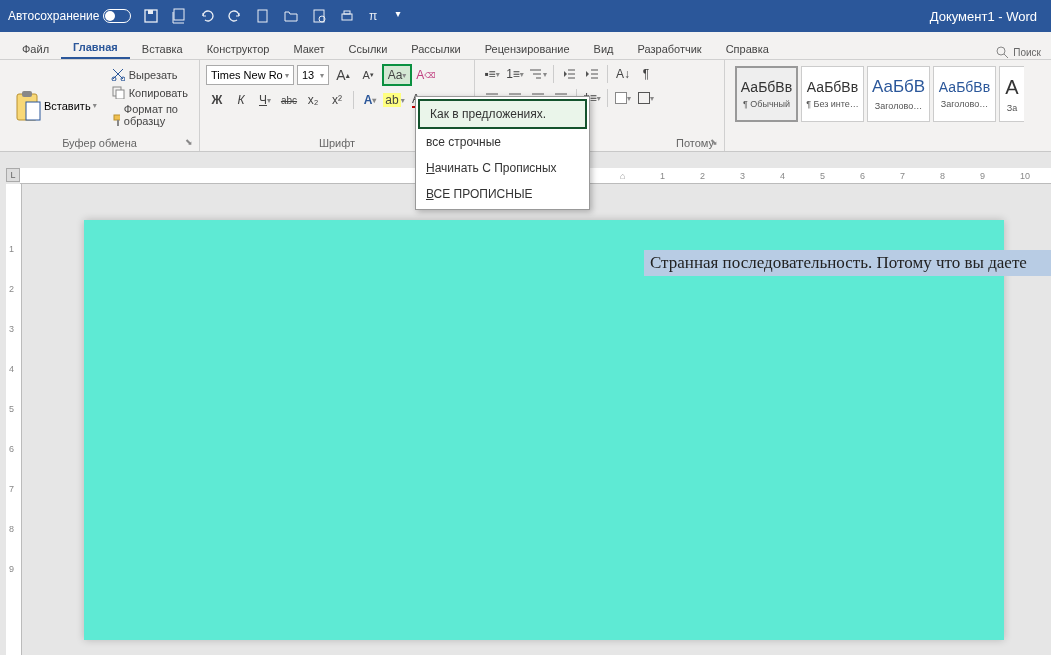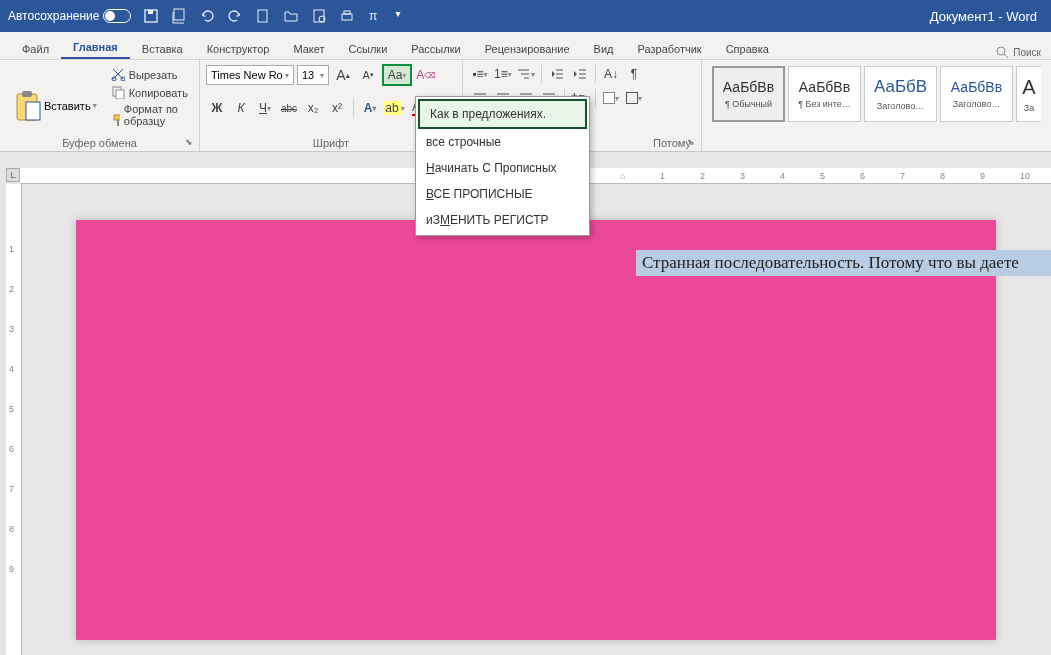--- a/index.html
+++ b/index.html
@@ -16,36 +16,36 @@
 .tab.active{color:#2b579a;border-bottom:2px solid #2b579a;font-weight:700}
 .search{margin-left:auto;display:flex;align-items:center;gap:4px;color:#666;font-size:10px}
 .ribbon{background:#f3f2f1;height:92px;display:flex;border-bottom:1px solid #c8c8c8}
 .group{border-right:1px solid #d0d0d0;padding:4px 6px;display:flex;flex-direction:column;position:relative}
 .group-label{position:absolute;bottom:2px;left:0;right:0;text-align:center;font-size:11px;color:#666}
 .group-content{display:flex;flex:1}
 .paste{display:flex;flex-direction:row;align-items:center;padding:2px 6px;gap:2px}
 .paste-icon{width:30px;height:32px}
 .clip-btns{display:flex;flex-direction:column;gap:2px;padding:2px 4px;font-size:11px;color:#444}
 .clip-row{display:flex;align-items:flex-end;gap:4px;padding:1px 4px}
-.font-row1{display:flex;gap:3px;align-items:center;margin-bottom:12px}
+.font-row1{display:flex;gap:3px;align-items:center;margin-bottom:4px}
 .font-name{width:88px;height:20px;border:1px solid #aaa;background:#fff;font-size:11px;padding:2px 4px;display:flex;align-items:center;justify-content:space-between}
 .font-size{width:32px;height:20px;border:1px solid #aaa;background:#fff;font-size:11px;padding:2px 4px;display:flex;align-items:center;justify-content:space-between}
 .rbtn{width:22px;height:20px;display:flex;align-items:center;justify-content:center;font-size:12px;color:#444;cursor:pointer}
 .font-col{display:flex;flex-direction:column;padding-bottom:16px}
 .font-row2{display:flex;gap:2px;align-items:center}
 .sep{width:1px;height:18px;background:#ccc;margin:0 3px}
 .para-col{display:flex;flex-direction:column;padding-bottom:16px}
 .para-row{display:flex;gap:1px;align-items:center;margin-bottom:4px}
 .styles{display:flex;gap:3px;padding:2px 4px 18px 4px}
-.style-box{width:73px;height:56px;border:1px solid #ccc;background:#fff;display:flex;flex-direction:column;align-items:center;justify-content:center;font-size:9px;color:#555;cursor:pointer}
+.style-box{width:63px;height:56px;border:1px solid #ccc;background:#fff;display:flex;flex-direction:column;align-items:center;justify-content:center;font-size:9px;color:#555;cursor:pointer}
 .style-sample{font-size:14px;color:#333;margin-bottom:4px}
 .style-box.sel{border:2px solid #999;background:#eee}
 .ruler-h{position:absolute;left:20px;right:0;top:168px;height:16px;background:#fff;border-bottom:1px solid #bbb;font-size:9px;color:#888;overflow:hidden}
 .ruler-v{position:absolute;left:6px;top:184px;bottom:0;width:16px;background:#fff;border-right:1px solid #bbb}
-.page{position:absolute;left:76px;top:220px;width:920px;height:420px;background:#ec4899;box-shadow:0 0 8px rgba(0,0,0,.2)}
+.page{position:absolute;left:84px;top:220px;width:920px;height:420px;background:#5eead4;box-shadow:0 0 8px rgba(0,0,0,.2)}
 .seltext{position:absolute;left:560px;top:30px;background:#b8cce4;padding:3px 6px;font-family:'Times New Roman',serif;font-size:17px;color:#222;width:472px}
 .change-case-btn{border:2px solid #0a9040!important;background:#d5e8d4;width:30px!important;height:22px!important}
 .dropdown{position:absolute;left:415px;top:96px;width:175px;background:#fff;border:1px solid #999;box-shadow:2px 2px 6px rgba(0,0,0,.25);z-index:100;padding:2px 0}
 .dd-item{padding:6px 10px;font-size:12px;color:#333;cursor:pointer}
 .dd-item.hl{border:2px solid #14532d;background:#eaf5ea;margin:0 2px}
 .launcher{position:absolute;bottom:2px;right:2px;width:12px;height:12px;font-size:9px;color:#888}
 .caret{font-size:8px;color:#888}
 .underline{text-decoration:underline}
 .ruler-tick{position:absolute;top:3px;font-size:9px}
 .vtick{position:absolute;left:3px;font-size:9px;color:#888}
@@ -307,21 +307,20 @@
         </div>
     </div>
   </div>
 </div>
 
 <div class="dropdown">
   <div class="dd-item hl"><span>Как в предложениях.</span></div>
   <div class="dd-item"><span>все строчные</span></div>
   <div class="dd-item"><span class="underline">Н</span><span>ачинать С Прописных</span></div>
   <div class="dd-item"><span class="underline">В</span><span>СЕ ПРОПИСНЫЕ</span></div>
-  <div class="dd-item"><span>иЗ</span><span class="underline">М</span><span>ЕНИТЬ РЕГИСТР</span></div>
 </div>
 
 <div class="corner">L</div>
 <div class="ruler-h">
   <span class="ruler-tick" style="left:600px">⌂</span>
   <span class="ruler-tick" style="left:640px">1</span>
   <span class="ruler-tick" style="left:680px">2</span>
   <span class="ruler-tick" style="left:720px">3</span>
   <span class="ruler-tick" style="left:760px">4</span>
   <span class="ruler-tick" style="left:800px">5</span>

